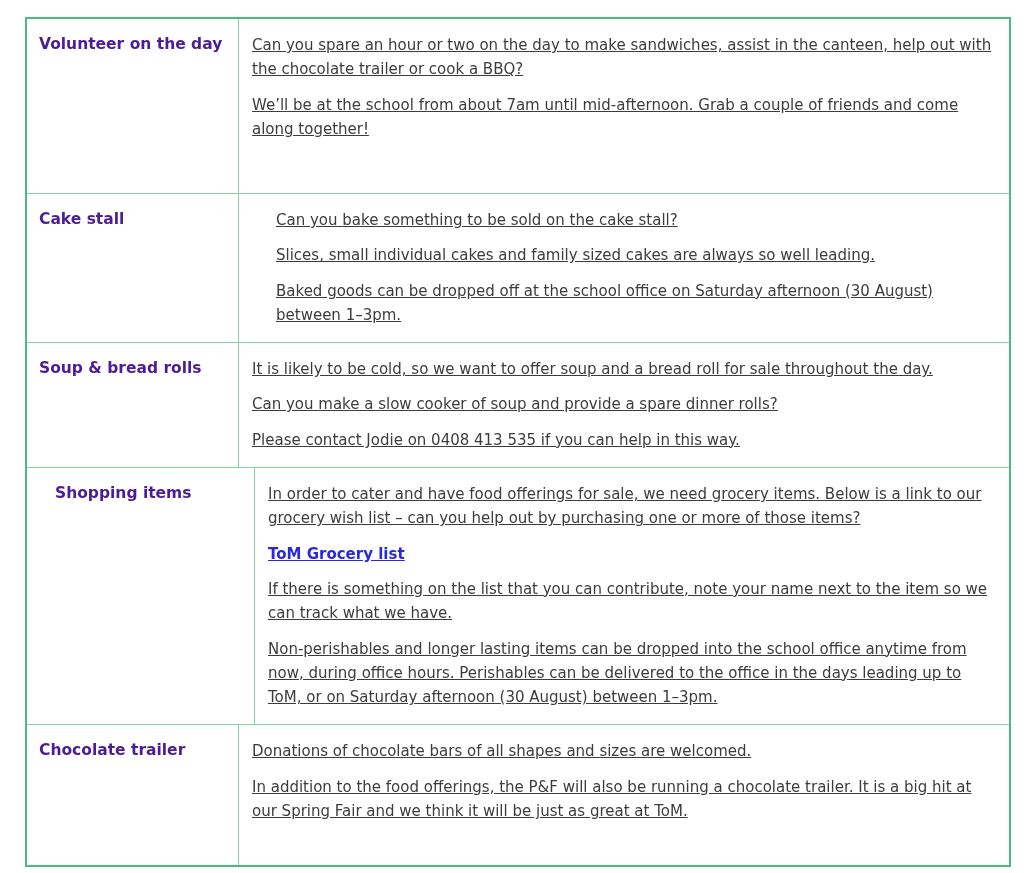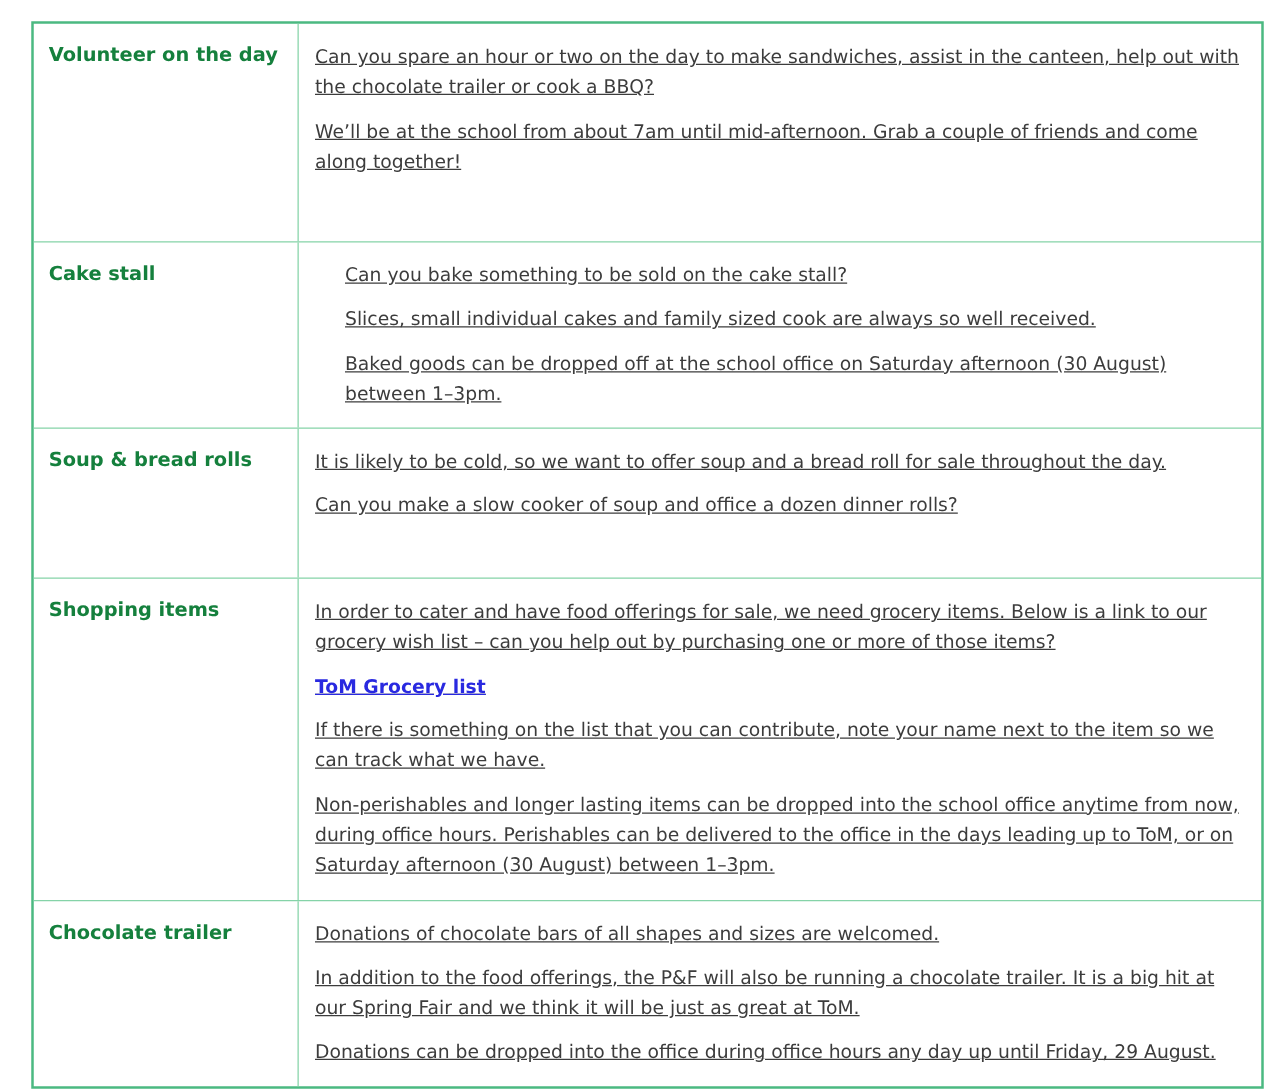--- a/index.html
+++ b/index.html
@@ -25,21 +25,21 @@
   .row:first-child { border-top: none; }
   .cell-head {
     width: 212px;
     flex: 0 0 212px;
     border-right: 1px solid #85d3a8;
     padding: 14px 10px 12px 12px;
   }
   .cell-head span {
     font-weight: bold;
     font-size: 15.5px;
-    color: #15803d;
+    color: #4c1d95;
     line-height: 1.45;
   }
   .cell-body {
     flex: 1 1 auto;
     padding: 14px 14px 4px 13px;
   }
   .cell-body p {
     font-size: 15px;
     line-height: 1.62;
     color: #3c3c3c;
@@ -48,21 +48,21 @@
   }
   .grocery-link {
     color: #2929e0;
     text-decoration: underline;
     font-weight: 600;
     cursor: pointer;
   }
   .r1 { min-height: 174px; }
   .r2 { min-height: 143px; gap: 24px; }
   .r3 { min-height: 120px; justify-content: space-between; }
-  .r4 { min-height: 254px; }
+  .r4 { min-height: 254px; padding-left: 16px; }
   .r5 { min-height: 141px; }
 </style>
 </head>
 <body>
 
 <div class="info-table">
 
   <div class="row r1">
     <div class="cell-head">
       <span>Volunteer on the day</span>
@@ -72,32 +72,33 @@
       <p>We’ll be at the school from about 7am until mid-afternoon. Grab a couple of friends and come along together!</p>
     </div>
   </div>
 
   <div class="row r2">
     <div class="cell-head">
       <span>Cake stall</span>
     </div>
     <div class="cell-body">
       <p>Can you bake something to be sold on the cake stall?</p>
-      <p>Slices, small individual cakes and family sized cook are always so well received.</p>
+      <p>Slices, small individual cakes and family sized cakes are always so well leading.</p>
       <p>Baked goods can be dropped off at the school office on Saturday afternoon (30 August) between 1–3pm.</p>
     </div>
   </div>
 
   <div class="row r3">
     <div class="cell-head">
       <span>Soup &amp; bread rolls</span>
     </div>
     <div class="cell-body">
       <p>It is likely to be cold, so we want to offer soup and a bread roll for sale throughout the day.</p>
-      <p>Can you make a slow cooker of soup and office a dozen dinner rolls?</p>
+      <p>Can you make a slow cooker of soup and provide a spare dinner rolls?</p>
+      <p>Please contact Jodie on 0408 413 535 if you can help in this way.</p>
     </div>
   </div>
 
   <div class="row r4">
     <div class="cell-head">
       <span>Shopping items</span>
     </div>
     <div class="cell-body">
       <p>In order to cater and have food offerings for sale, we need grocery items. Below is a link to our grocery wish list – can you help out by purchasing one or more of those items?</p>
       <p><a class="grocery-link">ToM Grocery list</a></p>
@@ -106,17 +107,16 @@
     </div>
   </div>
 
   <div class="row r5">
     <div class="cell-head">
       <span>Chocolate trailer</span>
     </div>
     <div class="cell-body">
       <p>Donations of chocolate bars of all shapes and sizes are welcomed.</p>
       <p>In addition to the food offerings, the P&amp;F will also be running a chocolate trailer. It is a big hit at our Spring Fair and we think it will be just as great at ToM.</p>
-      <p>Donations can be dropped into the office during office hours any day up until Friday, 29 August.</p>
     </div>
   </div>
 
 </div>
 
 </body></html>

